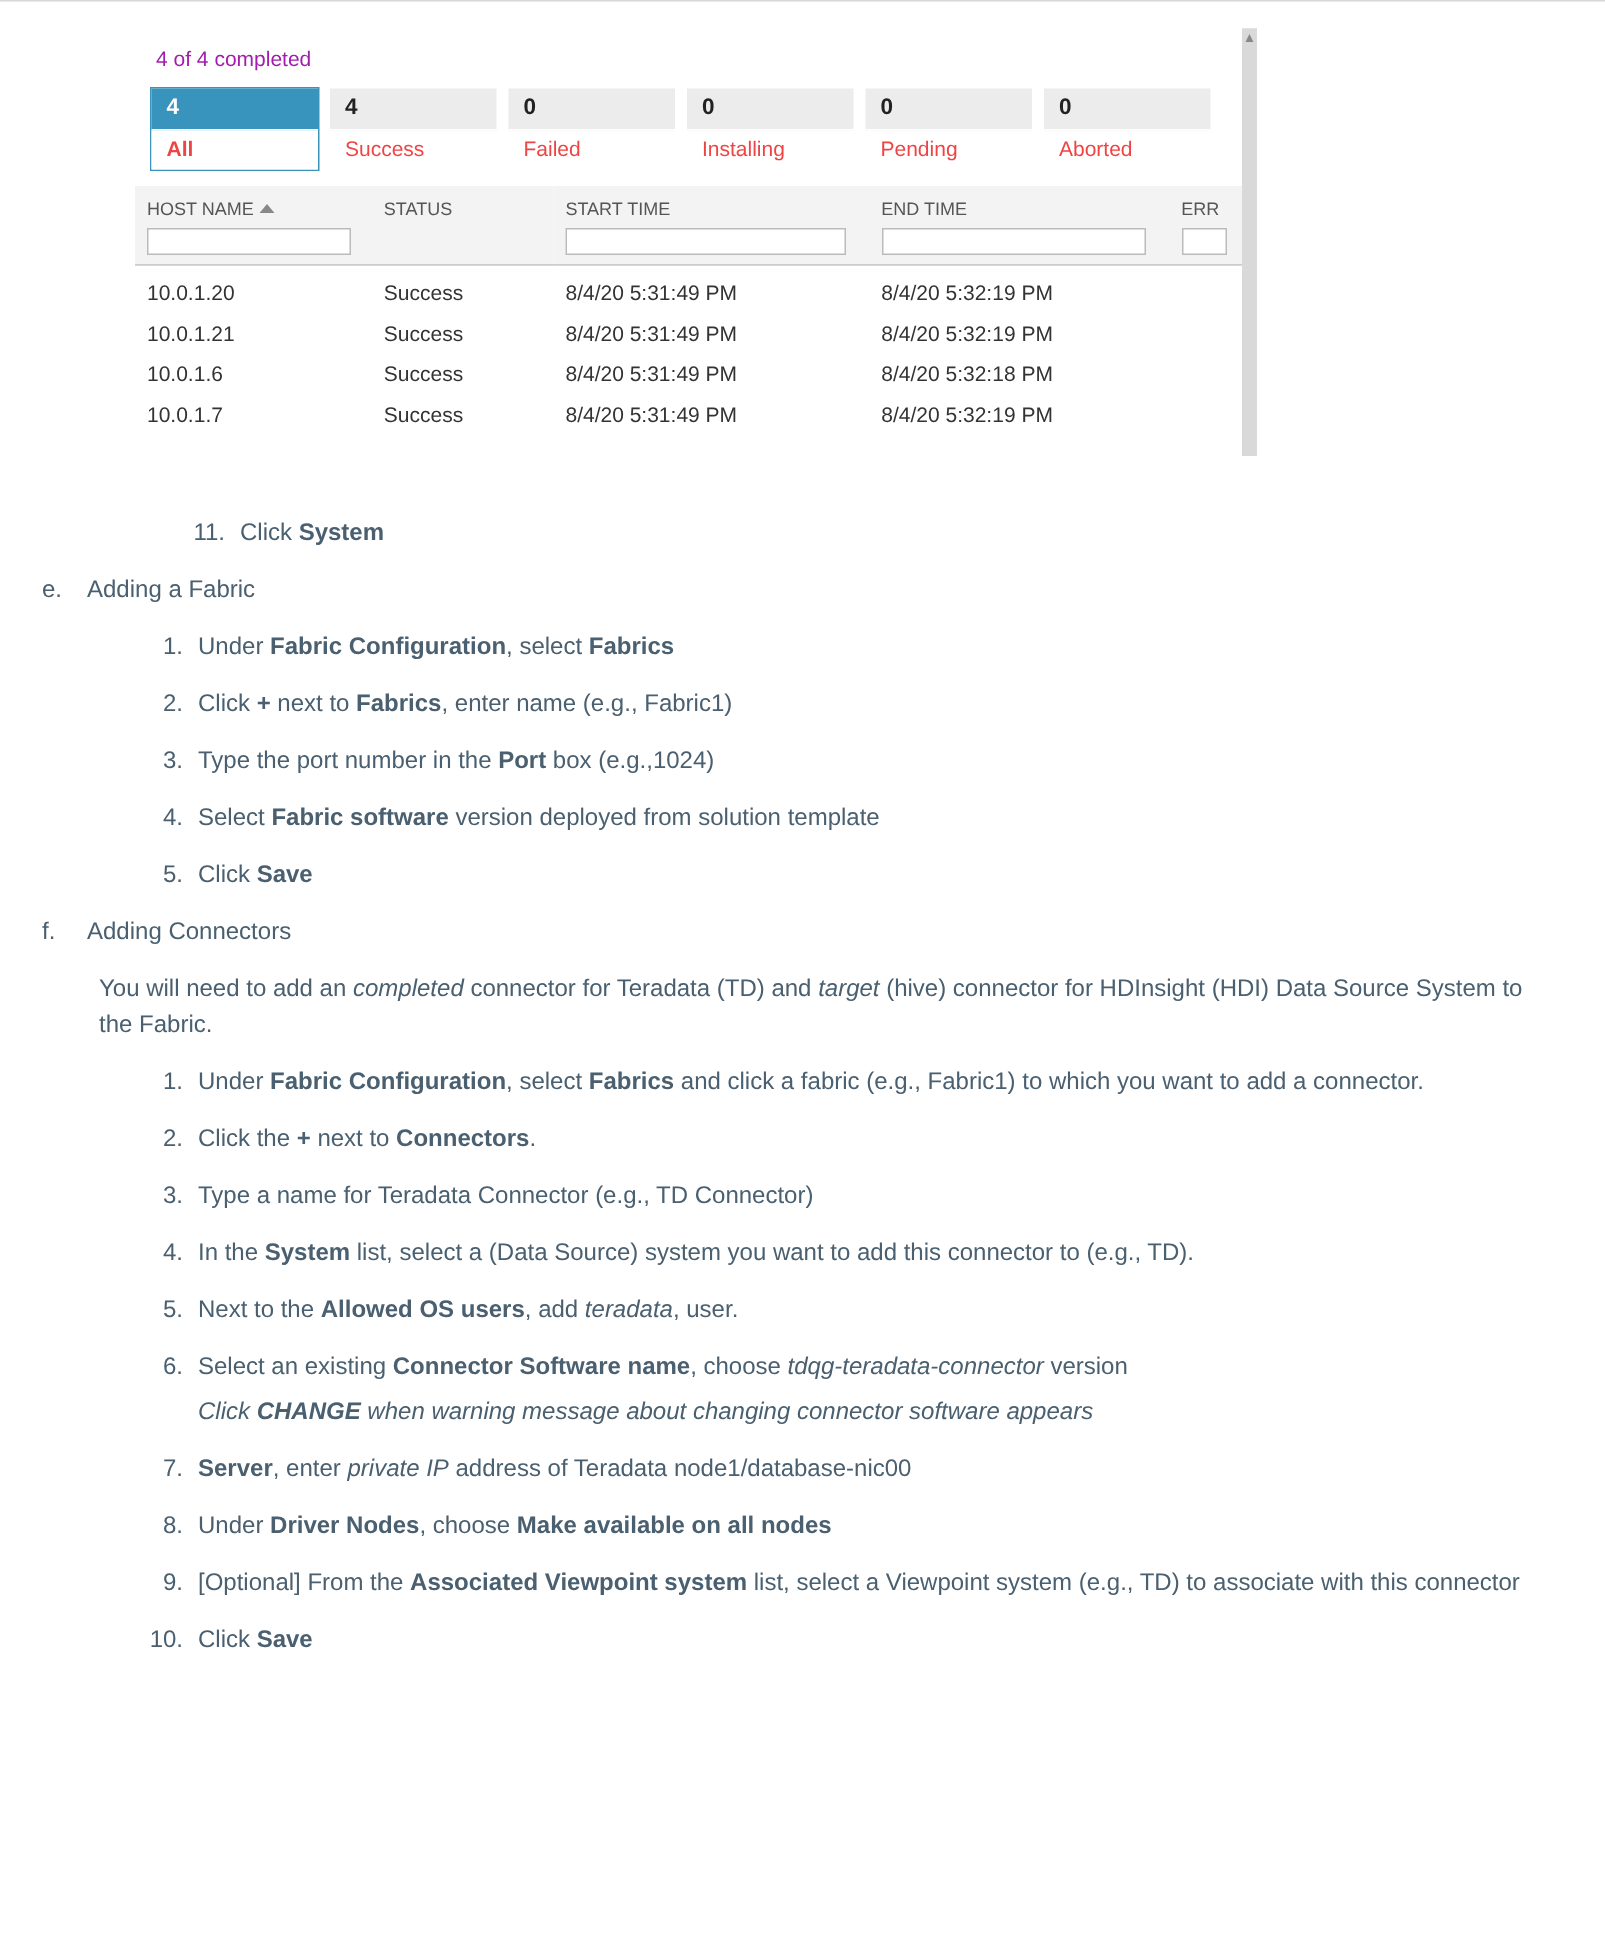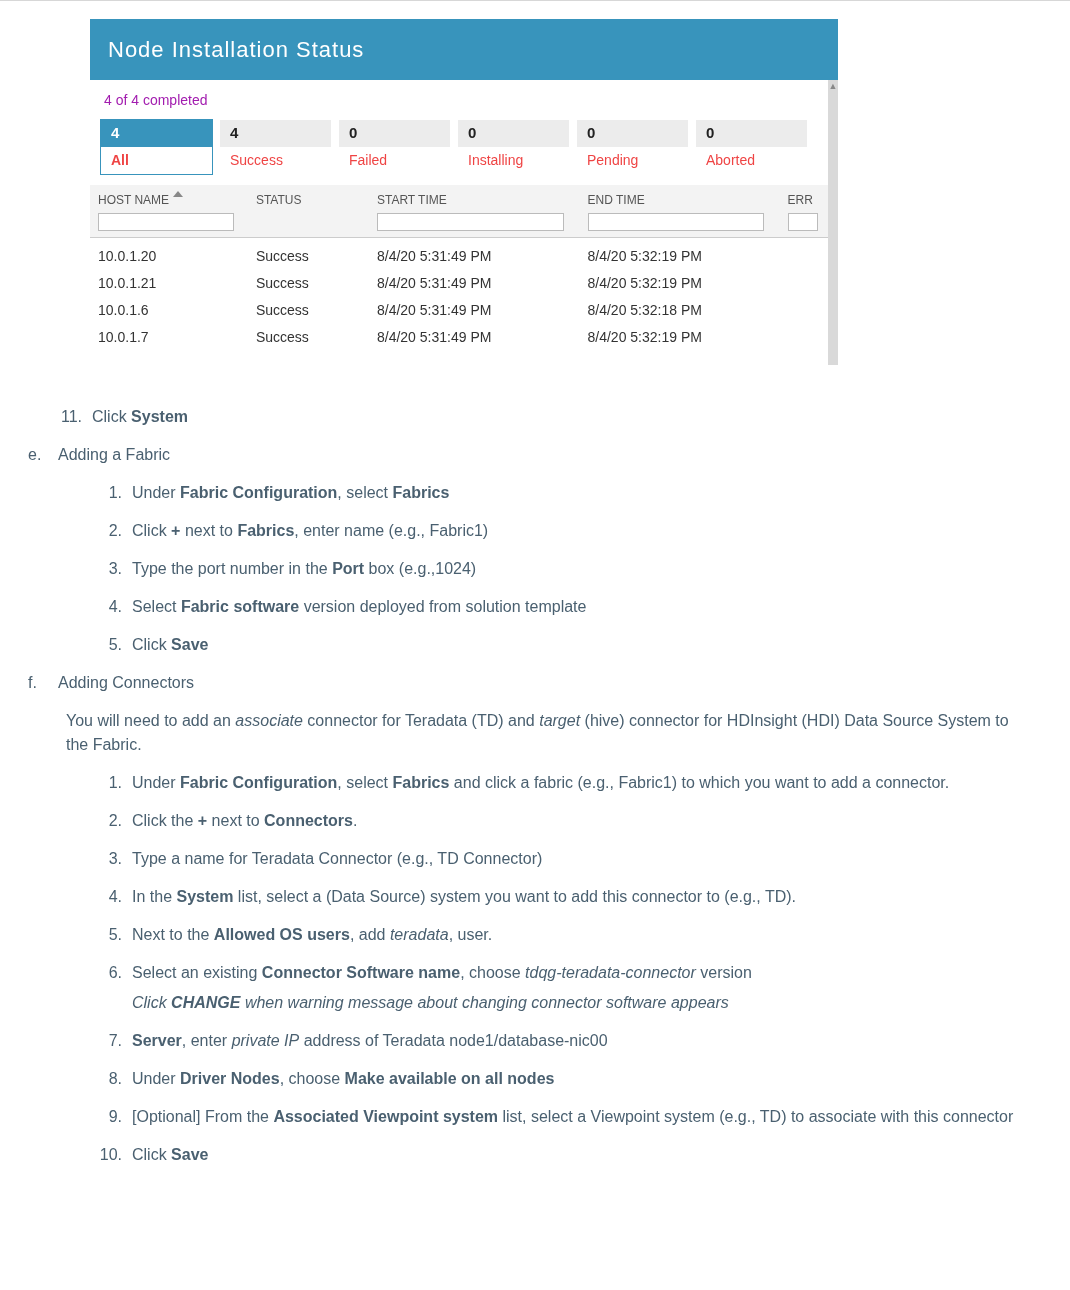--- a/index.html
+++ b/index.html
@@ -89,21 +89,21 @@
     text-align: left;
     color: #555;
     font-weight: normal;
     font-size: 12px;
     padding: 6px 8px 2px;
     background: #f3f3f3;
     border-bottom: 1px solid #ccc;
     vertical-align: top;
   }
   .ss-table thead th .th-row {
-    display: flex; align-items: flex-start; gap: 4px;
+    display: flex; align-items: center; gap: 4px;
   }
   .sort-asc {
     width: 0; height: 0;
     border-left: 5px solid transparent;
     border-right: 5px solid transparent;
     border-bottom: 6px solid #888;
   }
   .ss-table thead th input {
     width: 96%; margin-top: 4px; margin-bottom: 4px;
     border: 1px solid #bbb; height: 18px; font-size: 12px;
@@ -154,21 +154,20 @@
     margin: 6px 0 0 0;
     font-style: italic;
   }
 </style>
 </head>
 <body>
 
 <div class="page">
 
   <div class="screenshot-wrap">
-    <div class="ss-header">Node Installation Status</div>
     <div class="ss-body">
       <div class="ss-scroll">
         <div class="arrow">▲</div>
       </div>
       <div class="ss-complete">4 of 4 completed</div>
       <div class="ss-filters" id="filters">
           <div class="filter active">
             <div class="num">4</div>
             <div class="lbl">All</div>
           </div>
@@ -250,21 +249,21 @@
               <td></td>
             </tr>
           </tbody>
       </table>
       <div style="height:14px"></div>
     </div>
   </div>
 
   <div class="doc">
 
-    <div class="lvl-num" style="margin-left:28px">
+    <div class="lvl-num" style="margin-left:96px">
       <div class="marker">11.</div>
       <div class="content">
         <span>Click </span><b>System</b>
       </div>
     </div>
 
     <div class="lvl-letter">
       <div class="marker">e.</div>
       <div class="content">Adding a Fabric</div>
     </div>
@@ -288,21 +287,21 @@
         <div class="lvl-num" style="margin-left: 68px;">
           <div class="marker">5.</div>
           <div class="content">Click <b>Save</b></div>
         </div>
       </div>
 
     <div class="lvl-letter">
       <div class="marker">f.</div>
       <div class="content">Adding Connectors</div>
     </div>
-    <div class="intro-para" id="f-intro">You will need to add an <i>associate</i> connector for Teradata (TD) and <i>target</i> (hive) connector for HDInsight (HDI) Data Source System to the Fabric.</div>
+    <div class="intro-para" id="f-intro">You will need to add an <i>completed</i> connector for Teradata (TD) and <i>target</i> (hive) connector for HDInsight (HDI) Data Source System to the Fabric.</div>
     <div id="f-steps">
         <div class="lvl-num" style="margin-left: 68px;">
           <div class="marker">1.</div>
           <div class="content">Under <b>Fabric Configuration</b>, select <b>Fabrics</b> and click a fabric (e.g., Fabric1) to which you want to add a connector.</div>
         </div>
         <div class="lvl-num" style="margin-left: 68px;">
           <div class="marker">2.</div>
           <div class="content">Click the <b>+</b> next to <b>Connectors</b>.</div>
         </div>
         <div class="lvl-num" style="margin-left: 68px;">

